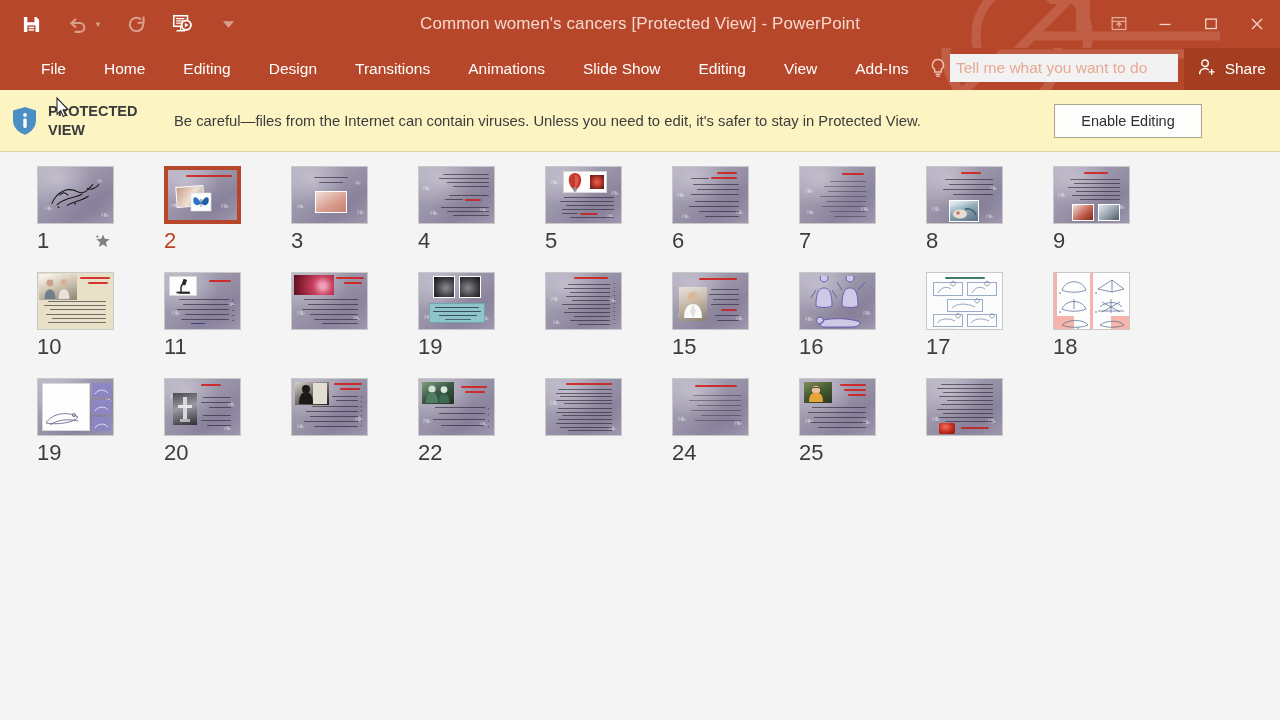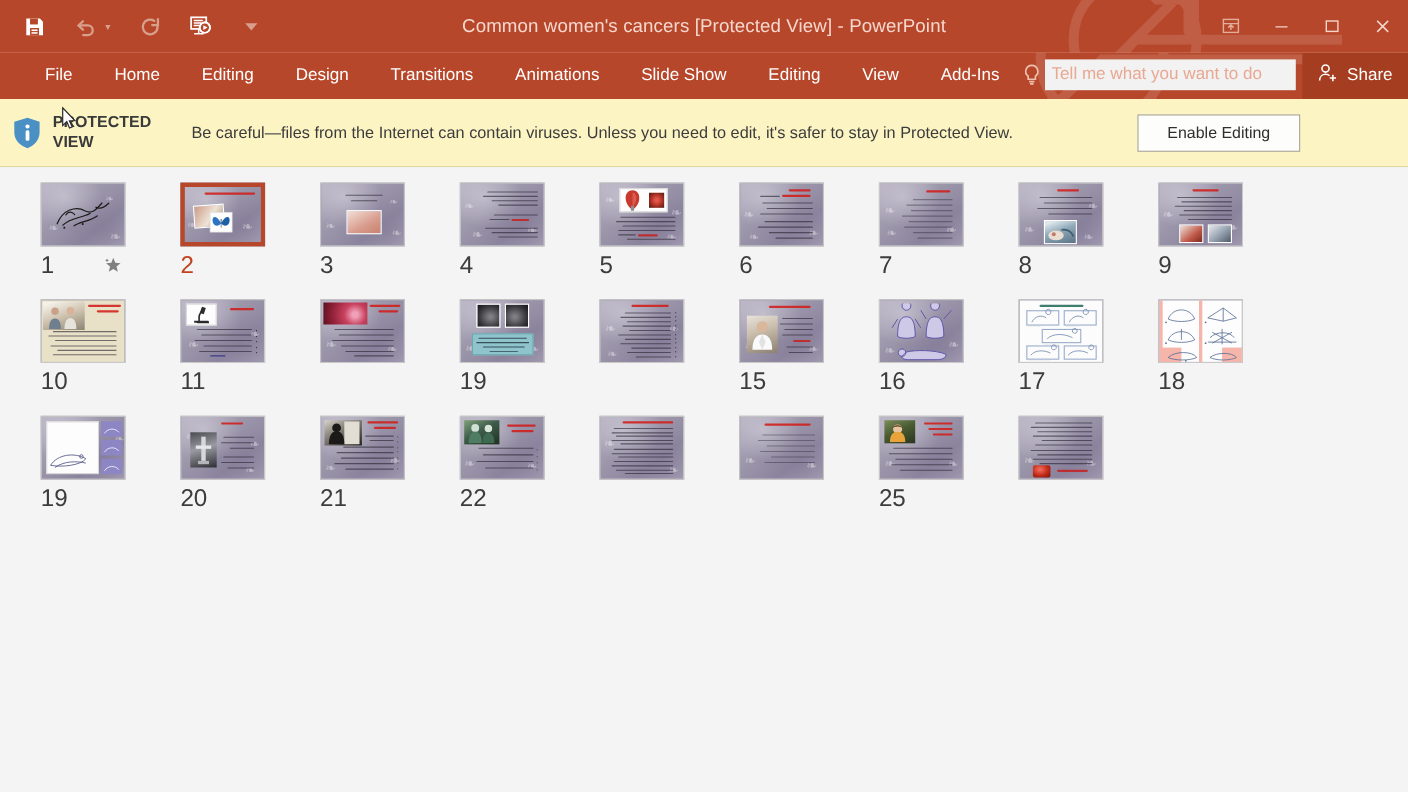--- a/index.html
+++ b/index.html
@@ -146,20 +146,21 @@
     margin-left: 8px;
   }
   .enable-btn {
     flex: none;
     width: 148px; height: 34px;
     background: #fdfdfb;
     border: 1px solid #a8a48f;
     font-size: 14.5px;
     color: #2f2f2f;
     display: flex; align-items: center; justify-content: center;
+    margin-left: 20px;
   }
   .cursor-arrow {
     position: absolute;
     left: 56px; top: 97px;
     z-index: 10; pointer-events: none;
   }
 
   
   .sorter {
     position: relative;
@@ -954,23 +955,20 @@
           <div class="txtline" style="left:40px;top:17px;width:26px;"></div>
           <div class="txtline" style="left:44px;top:21px;width:22px;"></div>
           <div class="txtline" style="left:20px;top:27px;width:46px;"></div>
           <div class="txtline" style="left:14px;top:32px;width:52px;"></div>
           <div class="txtline" style="left:18px;top:37px;width:48px;"></div>
           <div class="txtline" style="left:12px;top:42px;width:54px;"></div>
           <div class="txtline" style="left:22px;top:47px;width:44px;"></div>
           <span style="position:absolute;right:5px;top:16px;color:#2d2d2d;font-size:3.4px;line-height:4.8px;">▪<br>▪<br>▪<br>▪<br>▪<br>▪<br>▪</span>
         </div>
       </div>
-      <div class="slide-meta">
-          <div class="slide-num">21</div>
-        </div>
     </div>
 
     <div class="slide-cell">
       <div class="thumb-wrap">
         <div class="thumb">
           <div class="bg-butterfly"></div>
           <span class="bf" style="left:3px;top:36px;font-size:12px;">❧</span>
           <span class="bf" style="left:60px;top:40px;font-size:11px;">❧</span>
           <div class="photo" style="left:3px;top:3px;width:32px;height:22px;border:none;
                       background:linear-gradient(150deg,#7fa07a 0%,#3e5c4a 45%,#20301f 100%);"></div>
@@ -1025,20 +1023,23 @@
           <span class="bf" style="left:60px;top:38px;font-size:12px;">❧</span>
           <div class="ttitle" style="left:22px;top:6px;width:42px;"></div>
           <div class="txtline light" style="left:20px;top:16px;width:48px;"></div>
           <div class="txtline light" style="left:16px;top:21px;width:52px;"></div>
           <div class="txtline light" style="left:24px;top:26px;width:44px;"></div>
           <div class="txtline light" style="left:18px;top:31px;width:50px;"></div>
           <div class="txtline light" style="left:28px;top:36px;width:40px;"></div>
           <div class="txtline light" style="left:22px;top:41px;width:46px;"></div>
         </div>
       </div>
+      <div class="slide-meta">
+          <div class="slide-num">24</div>
+        </div>
     </div>
 
     <div class="slide-cell">
       <div class="thumb-wrap">
         <div class="thumb">
           <div class="bg-butterfly"></div>
           <span class="bf" style="left:4px;top:36px;font-size:12px;">❧</span>
           <span class="bf" style="left:62px;top:38px;font-size:11px;">❧</span>
           <div class="photo" style="left:4px;top:3px;width:28px;height:21px;border:none;
                       background:linear-gradient(155deg,#7d8f5a 0%,#4a5c33 45%,#2a3620 100%);"></div>

